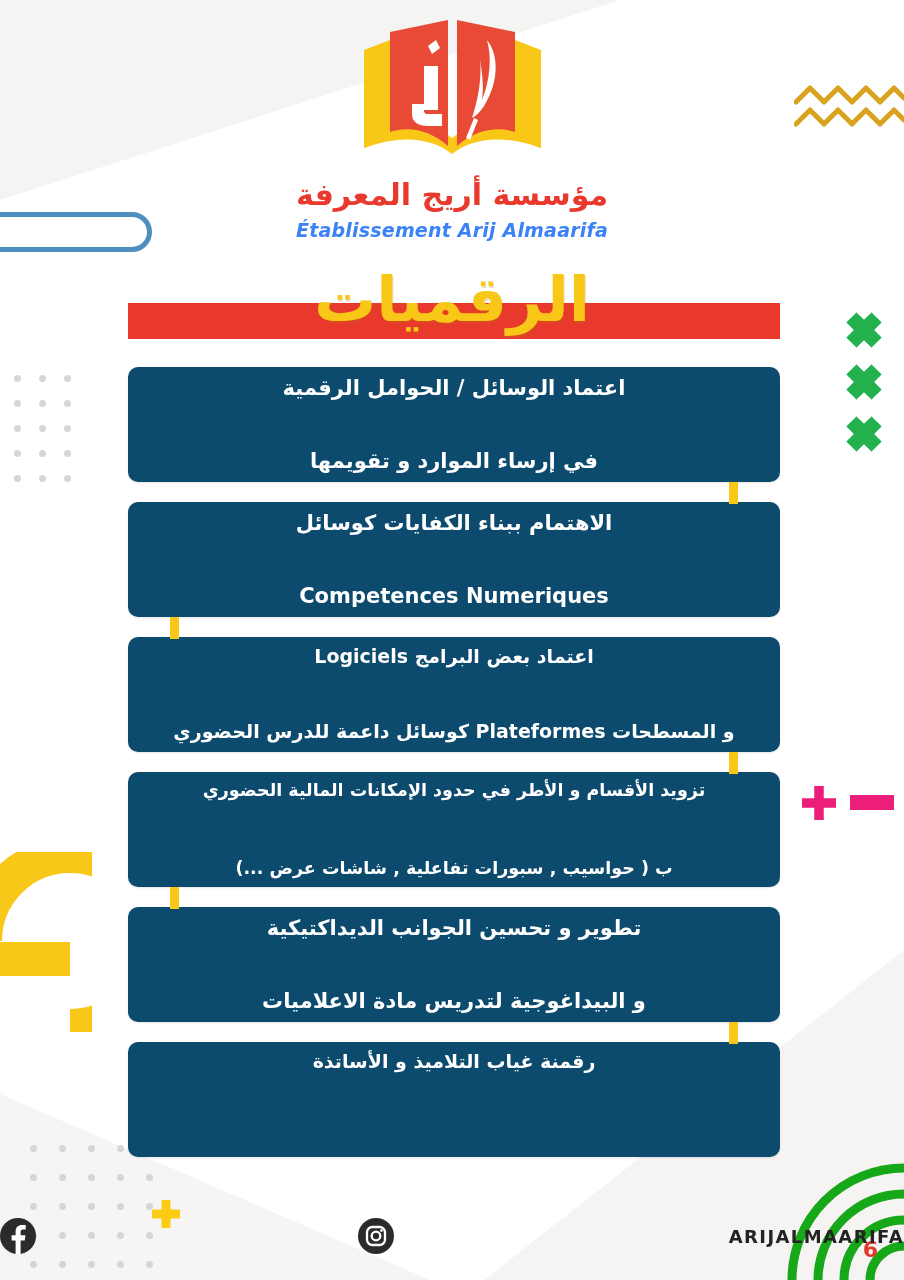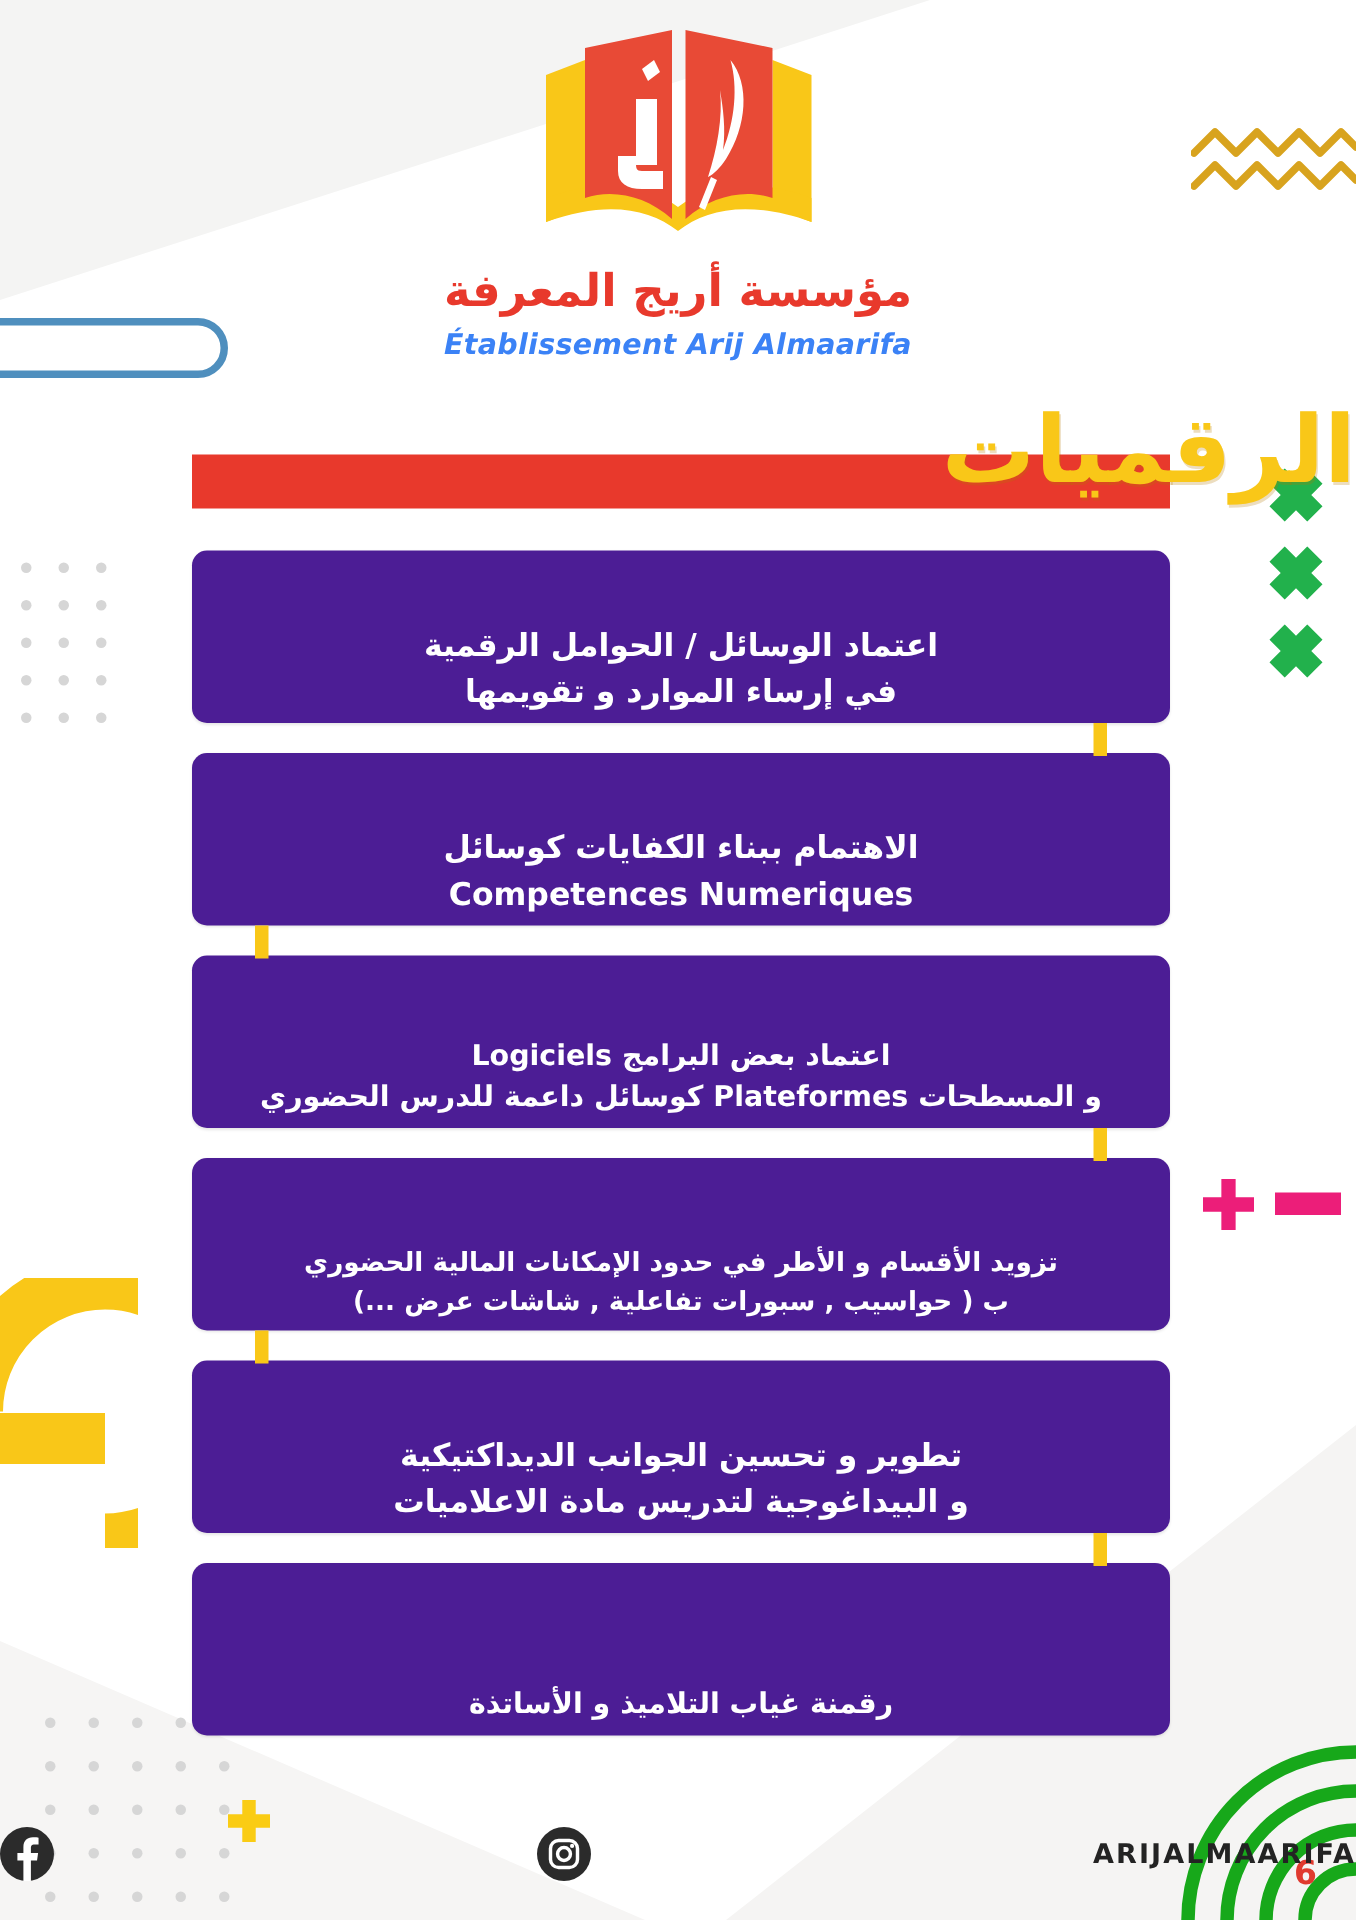--- a/index.html
+++ b/index.html
@@ -118,35 +118,36 @@
   .title-zone{
     position:relative;z-index:3;
     margin-top:26px;height:92px;
   }
   .title-band{
     position:absolute;left:128px;right:124px;top:36px;height:36px;
     background:#e8392c;
   }
   .title-text{
     position:absolute;left:0;right:0;top:0;
+    text-align:center;
     font-size:62px;font-weight:bold;line-height:1.05;
     color:#f9c718;
     direction:rtl;
     text-shadow:1px 2px 0 rgba(180,120,0,.25);
   }
 
   
   .boxes{position:relative;z-index:3;margin-top:8px;}
   .row{position:relative;height:135px;}
   .box{
     position:absolute;left:128px;right:124px;top:0;height:115px;
-    background:#4c1d95;
+    background:#0c4a6e;
     border-radius:10px;
     display:flex;flex-direction:column;
-    align-items:center;justify-content:flex-end;
+    align-items:center;justify-content:space-between;
     color:#ffffff;
     padding:6px 16px;
     box-shadow:0 1px 2px rgba(0,0,0,.10);
   }
   .line{
     direction:rtl;
     font-weight:bold;
     font-size:21px;
     line-height:1.45;
     text-align:center;

